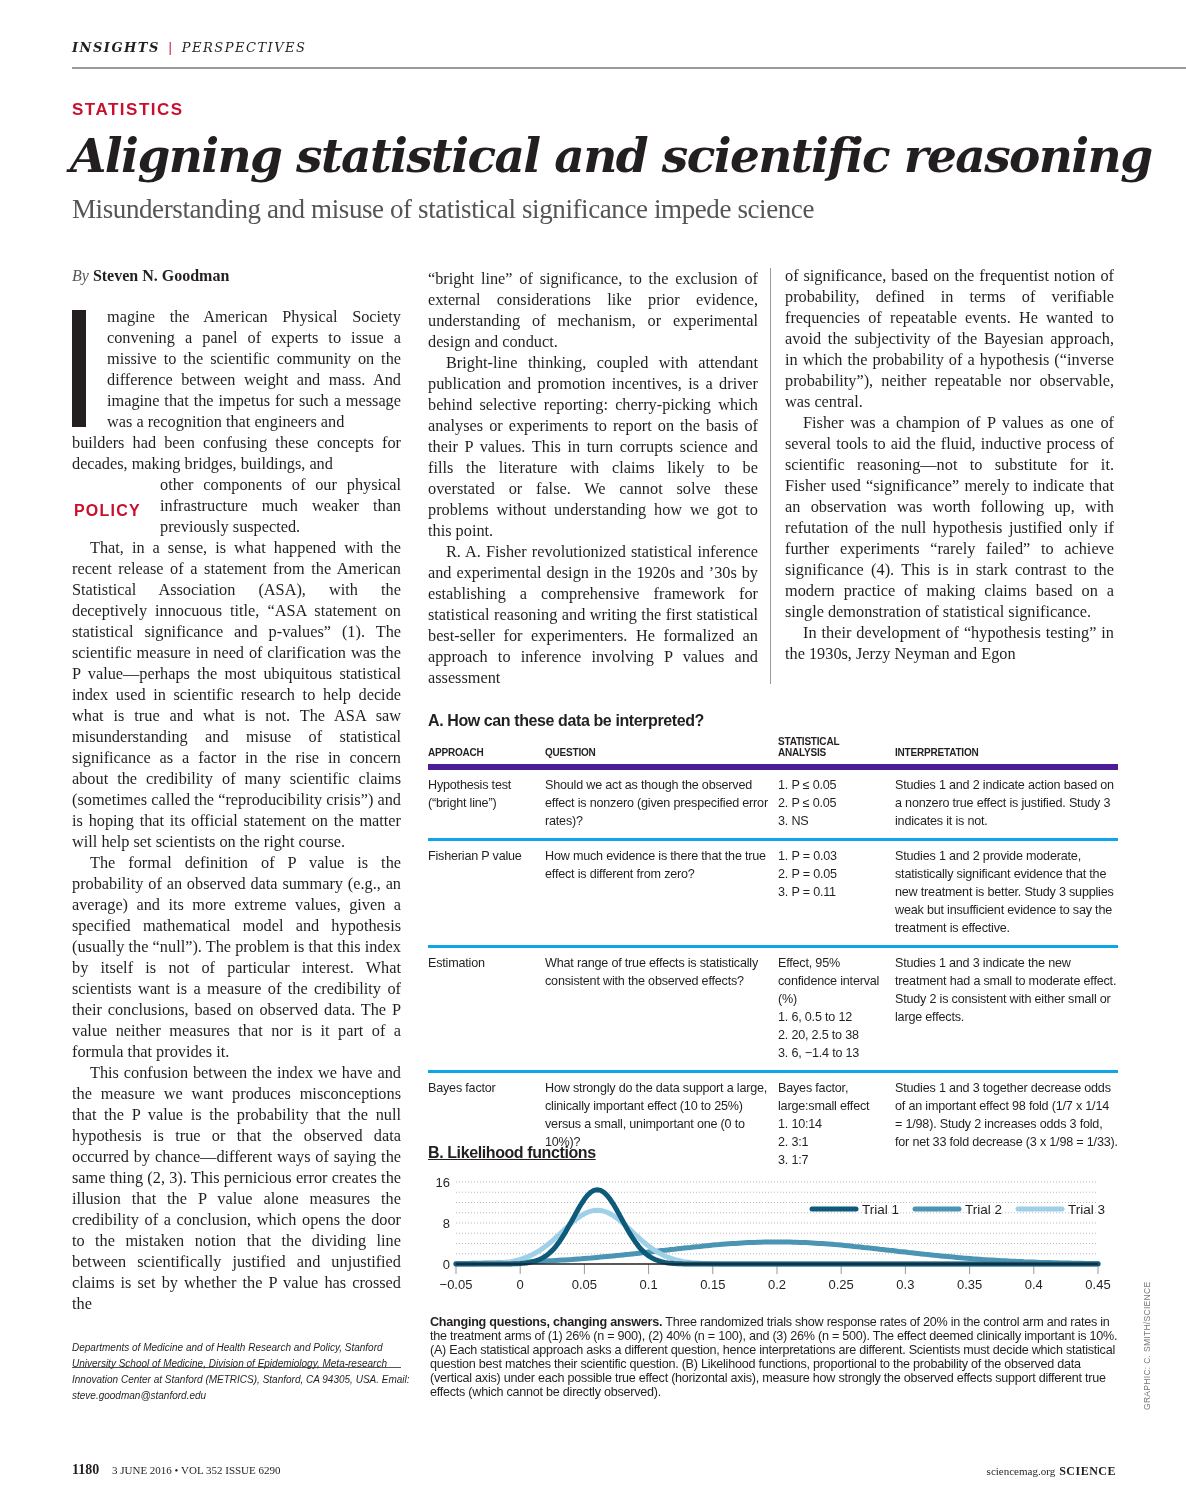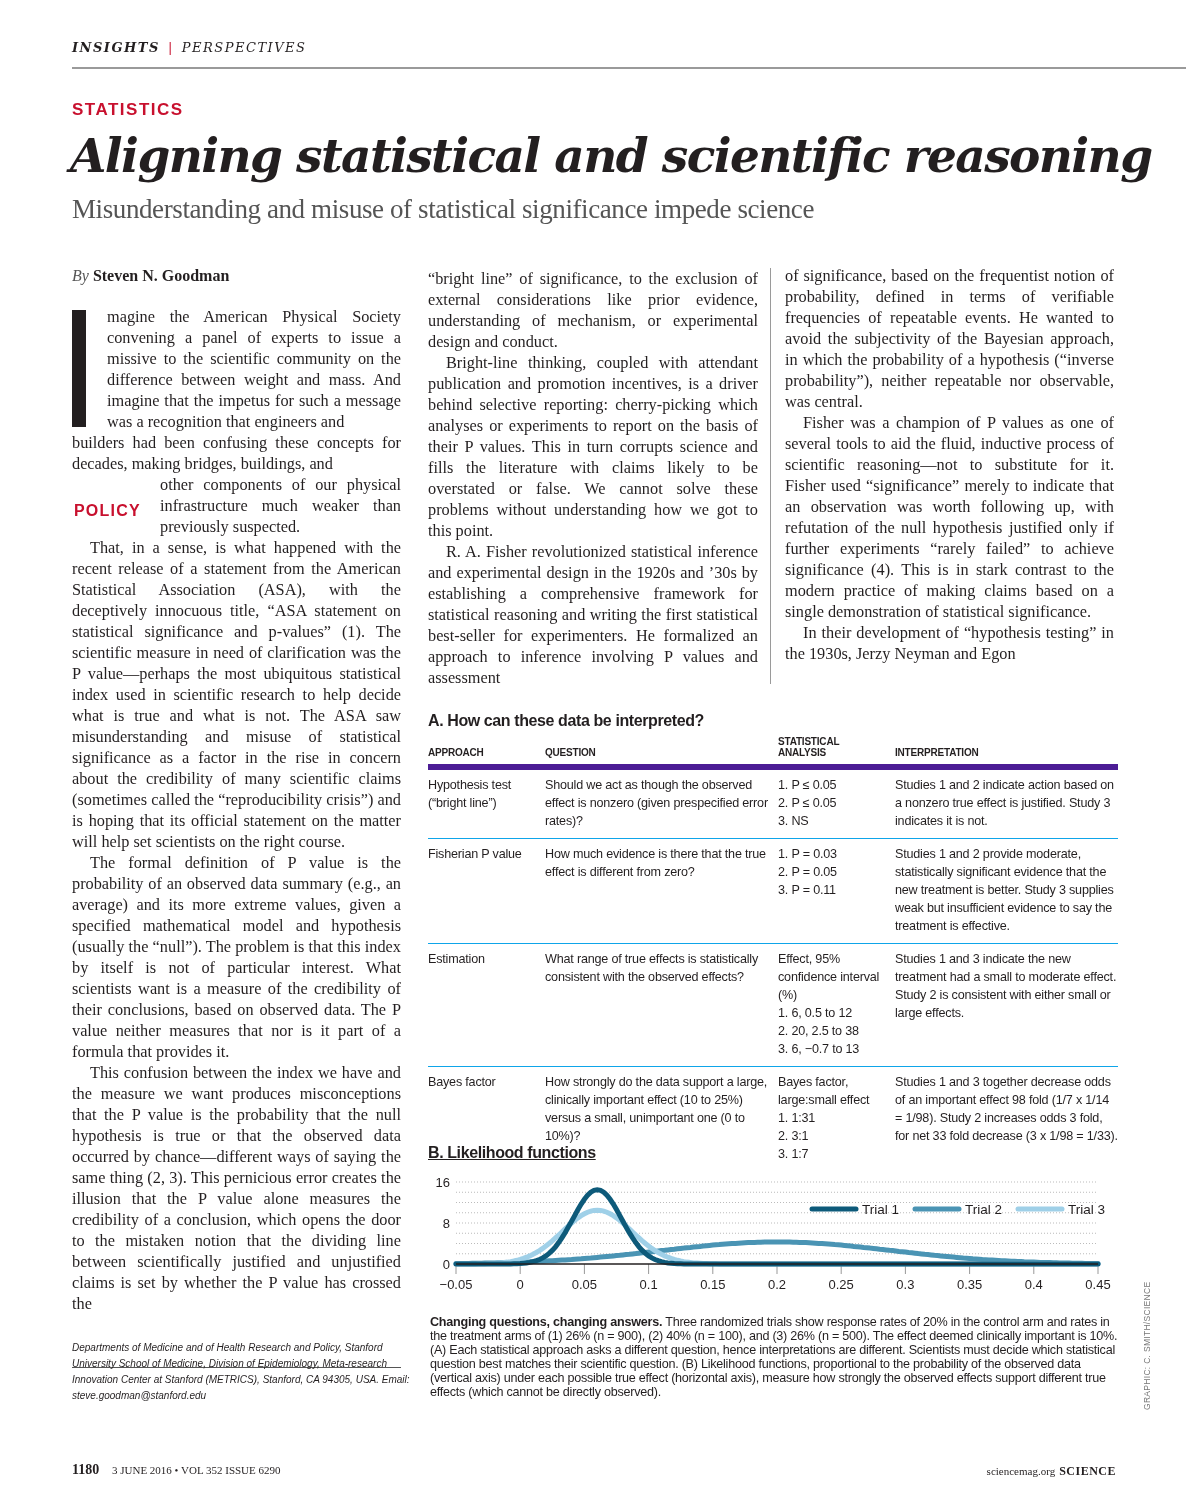--- a/index.html
+++ b/index.html
@@ -35,21 +35,21 @@
   .pol-line { padding-left: 88px; }
 
   .affil-rule { position: absolute; left: 72px; top: 1367px; width: 329px; height: 1px; background: #555; }
   .affil { position: absolute; left: 72px; top: 1340px; width: 340px; font-family: "Liberation Sans", sans-serif; font-style: italic; font-size: 10px; line-height: 16px; color: #231f20; }
 
   
   .fig { position: absolute; left: 428px; top: 712px; width: 690px; font-family: "Liberation Sans", sans-serif; color: #231f20; }
   .fig-h { font-family: "Liberation Sans", sans-serif; font-weight: bold; font-size: 16px; letter-spacing: -0.4px; }
   .tbl { width: 100%; border-collapse: collapse; margin-top: 6px; font-size: 12.6px; line-height: 18px; letter-spacing: -0.2px; }
   .tbl th { text-align: left; vertical-align: bottom; font-size: 10px; font-weight: bold; line-height: 11px; padding-bottom: 6px; border-bottom: 6px solid #4c1d95; }
-  .tbl td { vertical-align: top; padding: 6px 0 8px 0; border-bottom: 1px solid #0ea5e9; }
+  .tbl td { vertical-align: top; padding: 6px 0 8px 0; border-bottom: 3px solid #0ea5e9; }
   .tbl tr.last td { border-bottom: none; padding-bottom: 0; }
   .c1 { width: 117px; } .c2 { width: 233px; } .c3 { width: 117px; }
   .stat-h { font-size: 12.6px; }
 
   .chart-title { position: absolute; left: 428px; top: 1144px; font-family: "Liberation Sans", sans-serif; font-weight: bold; font-size: 16px; letter-spacing: -0.4px; text-decoration: underline; }
   .chart { position: absolute; left: 428px; top: 1168px; width: 690px; height: 130px; }
 
   .caption { position: absolute; left: 430px; top: 1315px; width: 690px; font-family: "Liberation Sans", sans-serif; font-size: 12.6px; line-height: 14px; letter-spacing: -0.25px; color: #231f20; }
   .caption b { font-weight: bold; }
 
@@ -137,30 +137,30 @@
         </td>
         <td>Studies 1 and 2 provide moderate, statistically significant evidence that the new treatment is better. Study 3 supplies weak but insufficient evidence to say the treatment is effective.</td>
       </tr>
       <tr>
         <td>Estimation</td>
         <td>What range of true effects is statistically consistent with the observed effects?</td>
         <td>
           <div class="stat-h">Effect, 95% confidence interval (%)</div>
           <div>1. 6, 0.5 to 12</div>
           <div>2. 20, 2.5 to 38</div>
-          <div>3. 6, −0.7 to 13</div>
+          <div>3. 6, −1.4 to 13</div>
         </td>
         <td>Studies 1 and 3 indicate the new treatment had a small to moderate effect. Study 2 is consistent with either small or large effects.</td>
       </tr>
       <tr class="last">
         <td>Bayes factor</td>
         <td>How strongly do the data support a large, clinically important effect (10 to 25%) versus a small, unimportant one (0 to 10%)?</td>
         <td>
           <div class="stat-h">Bayes factor, large:small effect</div>
-          <div>1. 1:31</div>
+          <div>1. 10:14</div>
           <div>2. 3:1</div>
           <div>3. 1:7</div>
         </td>
         <td>Studies 1 and 3 together decrease odds of an important effect 98 fold (1/7 x 1/14 = 1/98). Study 2 increases odds 3 fold, for net 33 fold decrease (3 x 1/98 = 1/33).</td>
       </tr>
     </tbody>
   </table>
 </div>
 
 <div class="chart-title">B. Likelihood functions</div>

